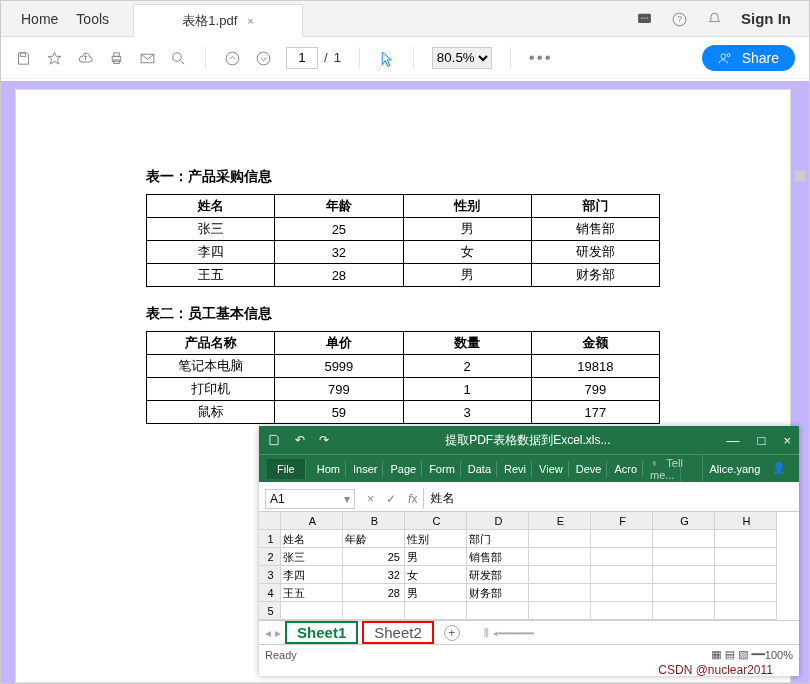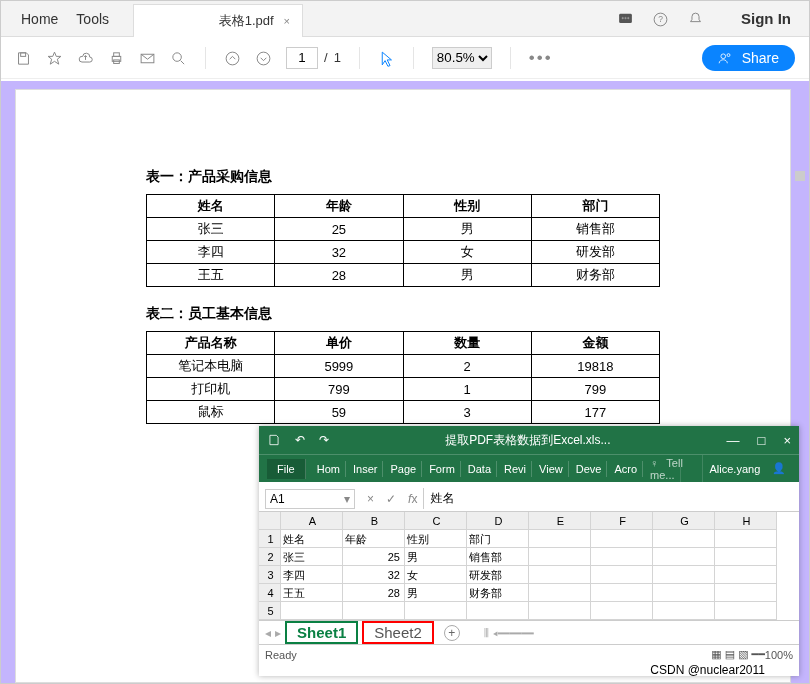--- a/index.html
+++ b/index.html
@@ -1,25 +1,25 @@
 <!DOCTYPE html>
 <html><head>
 <meta charset="utf-8">
 <style>
   * { box-sizing: border-box; margin: 0; padding: 0; }
   body { font-family: Arial, "Microsoft YaHei", sans-serif; font-size: 13px; width: 810px; height: 684px; overflow: hidden; background: #fff; position: relative; border:1px solid #ccc;}
   .topbar { display:flex; align-items:center; height:36px; background:#f3f3f3; border-bottom:1px solid #ddd; }
   .topbar .nav { display:flex; gap:18px; padding-left:20px; color:#333; font-size:14px;}
   .topbar .nav span { cursor:pointer; }
   .topbar .tabs { display:flex; margin-left:24px; }
-  .doc-tab { display:flex; align-items:center; gap:10px; background:#fff; border-top:1px solid #ddd;border-left:1px solid #ddd;border-right:1px solid #ddd; height:33px; margin-top:3px; padding:15px 12px; font-size:13px; color:#333; min-width:170px; justify-content:flex-end;}
+  .doc-tab { display:flex; align-items:center; gap:10px; background:#fff; border-top:1px solid #ddd;border-left:1px solid #ddd;border-right:1px solid #ddd; height:33px; margin-top:3px; padding:15px 12px; font-size:13px; color:#333; min-width:170px; justify-content:center;}
   .doc-tab .ic { font-size:11px; color:#888; cursor:pointer;}
   .topbar .spacer { flex:1; }
   .topbar .right { display:flex; align-items:center; gap:18px; padding-right:18px; color:#888; font-size:17px;}
-  .topbar .signin { color:#333; font-weight:bold; font-size:15px;margin-left:19px;}
+  .topbar .signin { color:#333; font-weight:bold; font-size:15px;}
   .toolbar { display:flex; align-items:center; height:42px; padding:0 14px; gap:14px; color:#888; font-size:17px; border-bottom:1px solid #eee;}
   .toolbar .sep { width:1px; height:22px; background:#e5e5e5; margin:0 4px;}
   .toolbar .pg { font-size:13px; color:#333; display:flex; align-items:center; gap:6px;}
   .toolbar .pg input { width:32px; height:22px; text-align:center; border:1px solid #ccc;}
   .toolbar .zoom { font-size:13px; color:#333; display:flex; align-items:center; gap:6px;}
   .toolbar .zoom select { border:1px solid #ccc; height:22px;}
   .share { margin-left:auto; background:#0a84ff; color:#fff; border-radius:16px; padding:5px 16px; display:flex; align-items:center; gap:10px; font-size:14px; cursor:pointer;}
   .page-wrap { position:absolute; top:80px; left:0; right:0; bottom:0; background:#c4b5fd; overflow:hidden; }
   .page { position:absolute; top:8px; left:14px; right:18px; bottom:0; background:#fff; border:1px solid #ddd; padding:60px 130px 20px 130px;}
   .sidehandle { position:absolute; top:50%; width:8px; height:28px; background:#ddd; border:1px solid #bbb;}
@@ -46,21 +46,21 @@
   .excel .grid div { border-right:1px solid #d4d4d4; border-bottom:1px solid #d4d4d4; height:18px; line-height:18px; padding-left:2px; overflow:hidden; white-space:nowrap;}
   .excel .grid .colh { background:#eee; text-align:center; font-weight:normal;}
   .excel .grid .rowh { background:#eee; text-align:center;}
   .excel .grid .num { text-align:right; padding-right:4px;}
   .excel .sheettabs { display:flex; align-items:center; height:24px; border-top:1px solid #ccc; background:#fff; padding-left:6px; gap:4px;}
   .excel .sheettabs .stab { border:2px solid red; padding:1px 10px; font-size:15px;}
   .excel .sheettabs .stab.active { border-color:#0a8043; color:#0a8043; font-weight:bold;}
   .excel .sheettabs .add { border:1px solid #aaa; border-radius:50%; width:16px; height:16px; text-align:center; line-height:14px; color:#666; margin-left:6px;}
   .excel .status { border-top:1px solid #ccc; height:20px; font-size:11px; display:flex; align-items:center; padding:0 6px; color:#555;}
   .excel .status .sp { flex:1;}
-  .watermark { position:absolute; right:44px; bottom:6px; font-size:12px; color:#000000;}
+  .watermark { position:absolute; right:36px; bottom:6px; font-size:12px; color:#7f1d1d;}
   svg.ic { width:17px; height:17px; fill:none; stroke:currentColor; stroke-width:1.4; vertical-align:middle;}
   svg.ic.sm { width:14px; height:14px;}
 </style>
 </head>
 <body>
 
 <div class="topbar">
   <div class="nav">
     <span>Home</span>
     <span>Tools</span>

